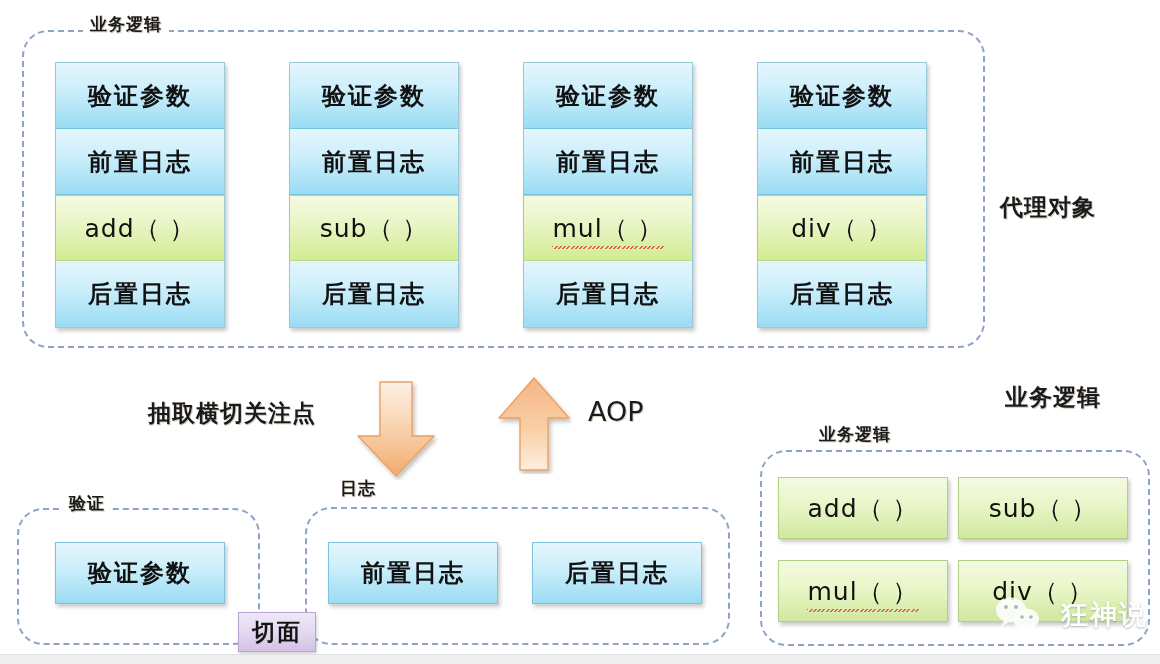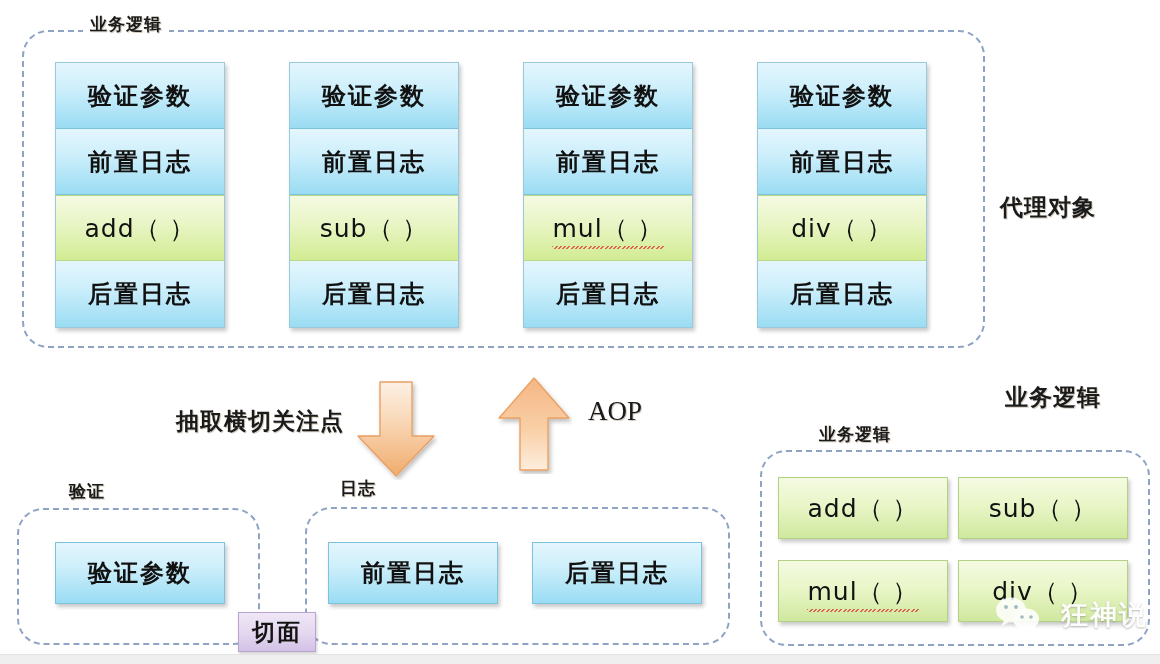--- a/index.html
+++ b/index.html
@@ -235,23 +235,23 @@
       <span class="cn">前置日志</span>
     </div>
     <div class="cell green">
       <span class="code">div（ ）</span>
     </div>
     <div class="cell blue">
       <span class="cn">后置日志</span>
     </div>
   </div>
 
-  <div class="plain-label" style="left:176px; top:398px;margin-top:8px;">抽取横切关注点</div>
-
-  <div class="plain-label thin" style="left:588px; top:396px; font-size:27px;font-family:Liberation Serif, serif;">AOP</div>
+  <div class="plain-label" style="left:148px; top:398px;">抽取横切关注点</div>
+
+  <div class="plain-label thin" style="left:588px; top:396px; font-size:27px;">AOP</div>
 
   <div class="arrow" style="left:354px; top:380px; width:84px; height:100px;">
     <svg width="84" height="100" viewBox="0 0 84 100">
       <defs>
         <linearGradient id="gDown" x1="0" y1="0" x2="0" y2="1">
           <stop offset="0%" stop-color="#fdf0e4"></stop>
           <stop offset="35%" stop-color="#fadcbf"></stop>
           <stop offset="100%" stop-color="#f0ac6d"></stop>
         </linearGradient>
         <filter id="shDown" x="-40%" y="-40%" width="200%" height="200%">
@@ -274,21 +274,21 @@
           <feDropShadow dx="2" dy="3" stdDeviation="2" flood-color="#000" flood-opacity="0.25"></feDropShadow>
         </filter>
       </defs>
       <path d="M38,4 L73,44 L52,44 L52,96 L24,96 L24,44 L3,44 Z" fill="url(#gUp)" stroke="#e9a063" stroke-width="1.4" stroke-linejoin="round" filter="url(#shUp)"></path>
     </svg>
   </div>
 
   <div class="plain-label" style="left:1005px; top:382px;">业务逻辑</div>
 
   <div class="group-box" style="left:17px; top:508px; width:243px; height:137px;"></div>
-  <div class="group-label" style="left:62px; top:480px;font-family:Liberation Mono, monospace;">验证</div>
+  <div class="group-label" style="left:62px; top:492px;font-family:Liberation Mono, monospace;">验证</div>
 
   <div class="flat-box blue" style="left:55px; top:542px; width:170px; height:62px;">
     <span class="cn">验证参数</span>
   </div>
 
   <div class="group-box" style="left:305px; top:507px; width:425px; height:138px;"></div>
   <div class="group-label" style="left:333px; top:477px;">日志</div>
 
   <div class="flat-box blue" style="left:328px; top:542px; width:170px; height:62px;">
     <span class="cn">前置日志</span>

